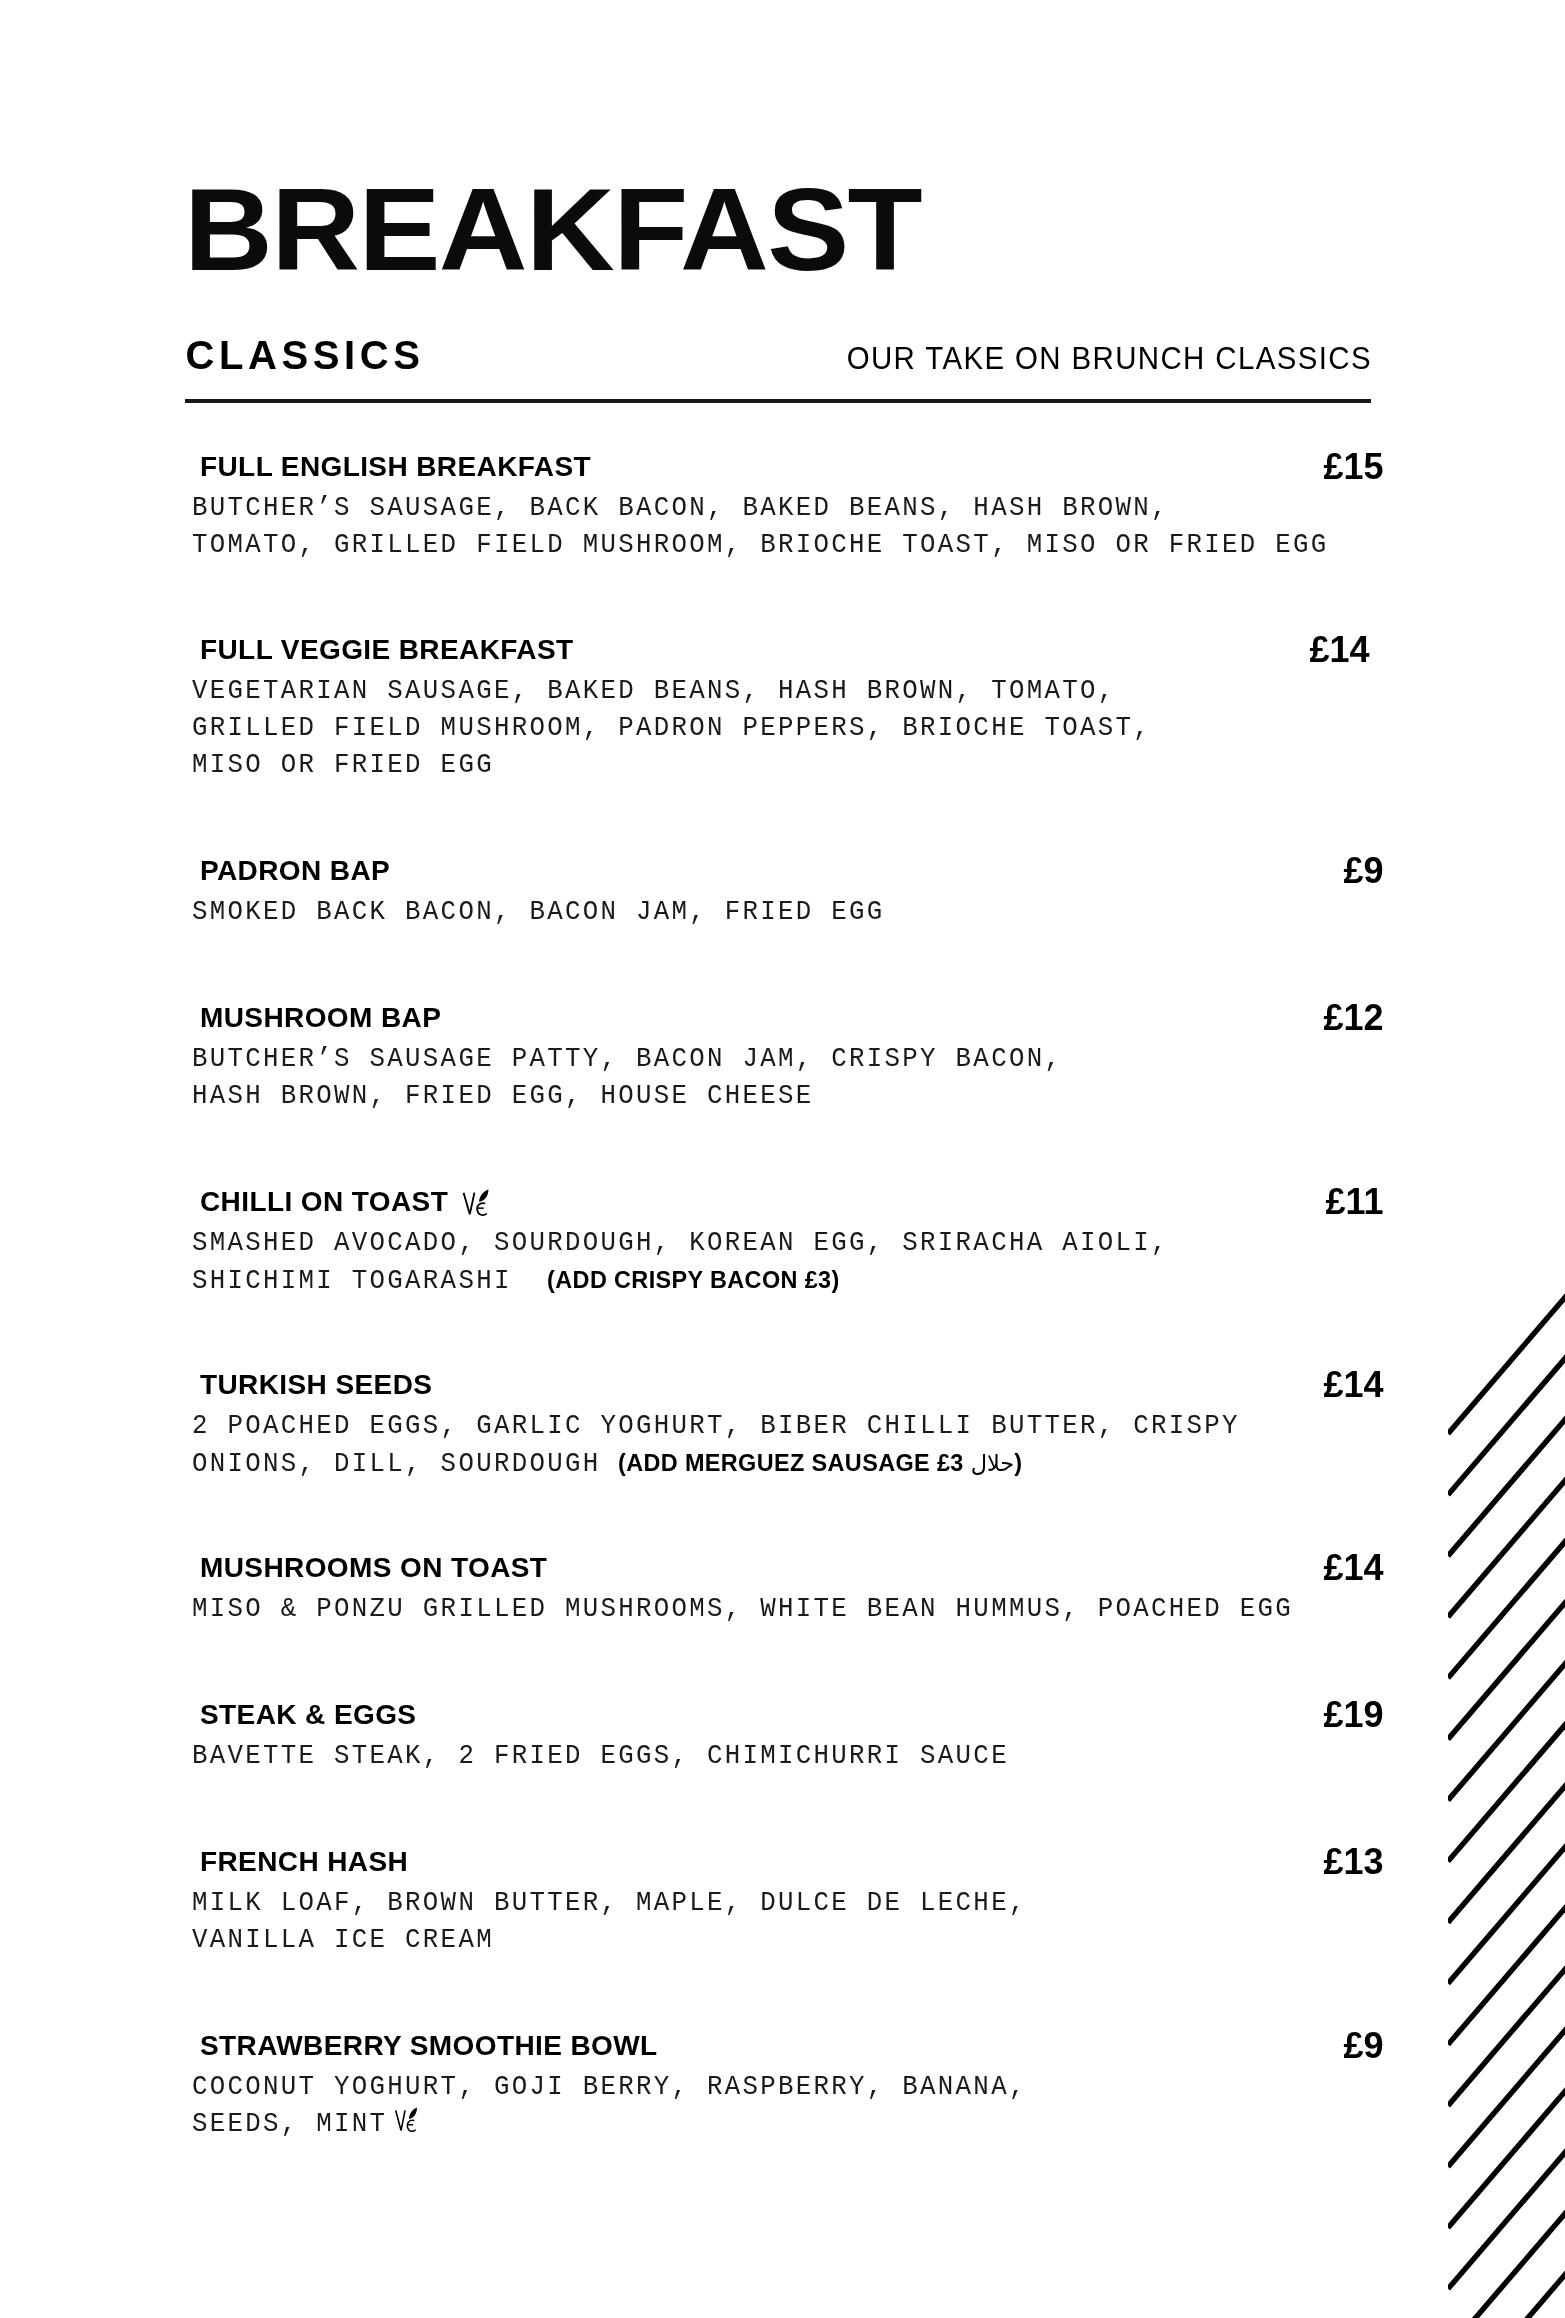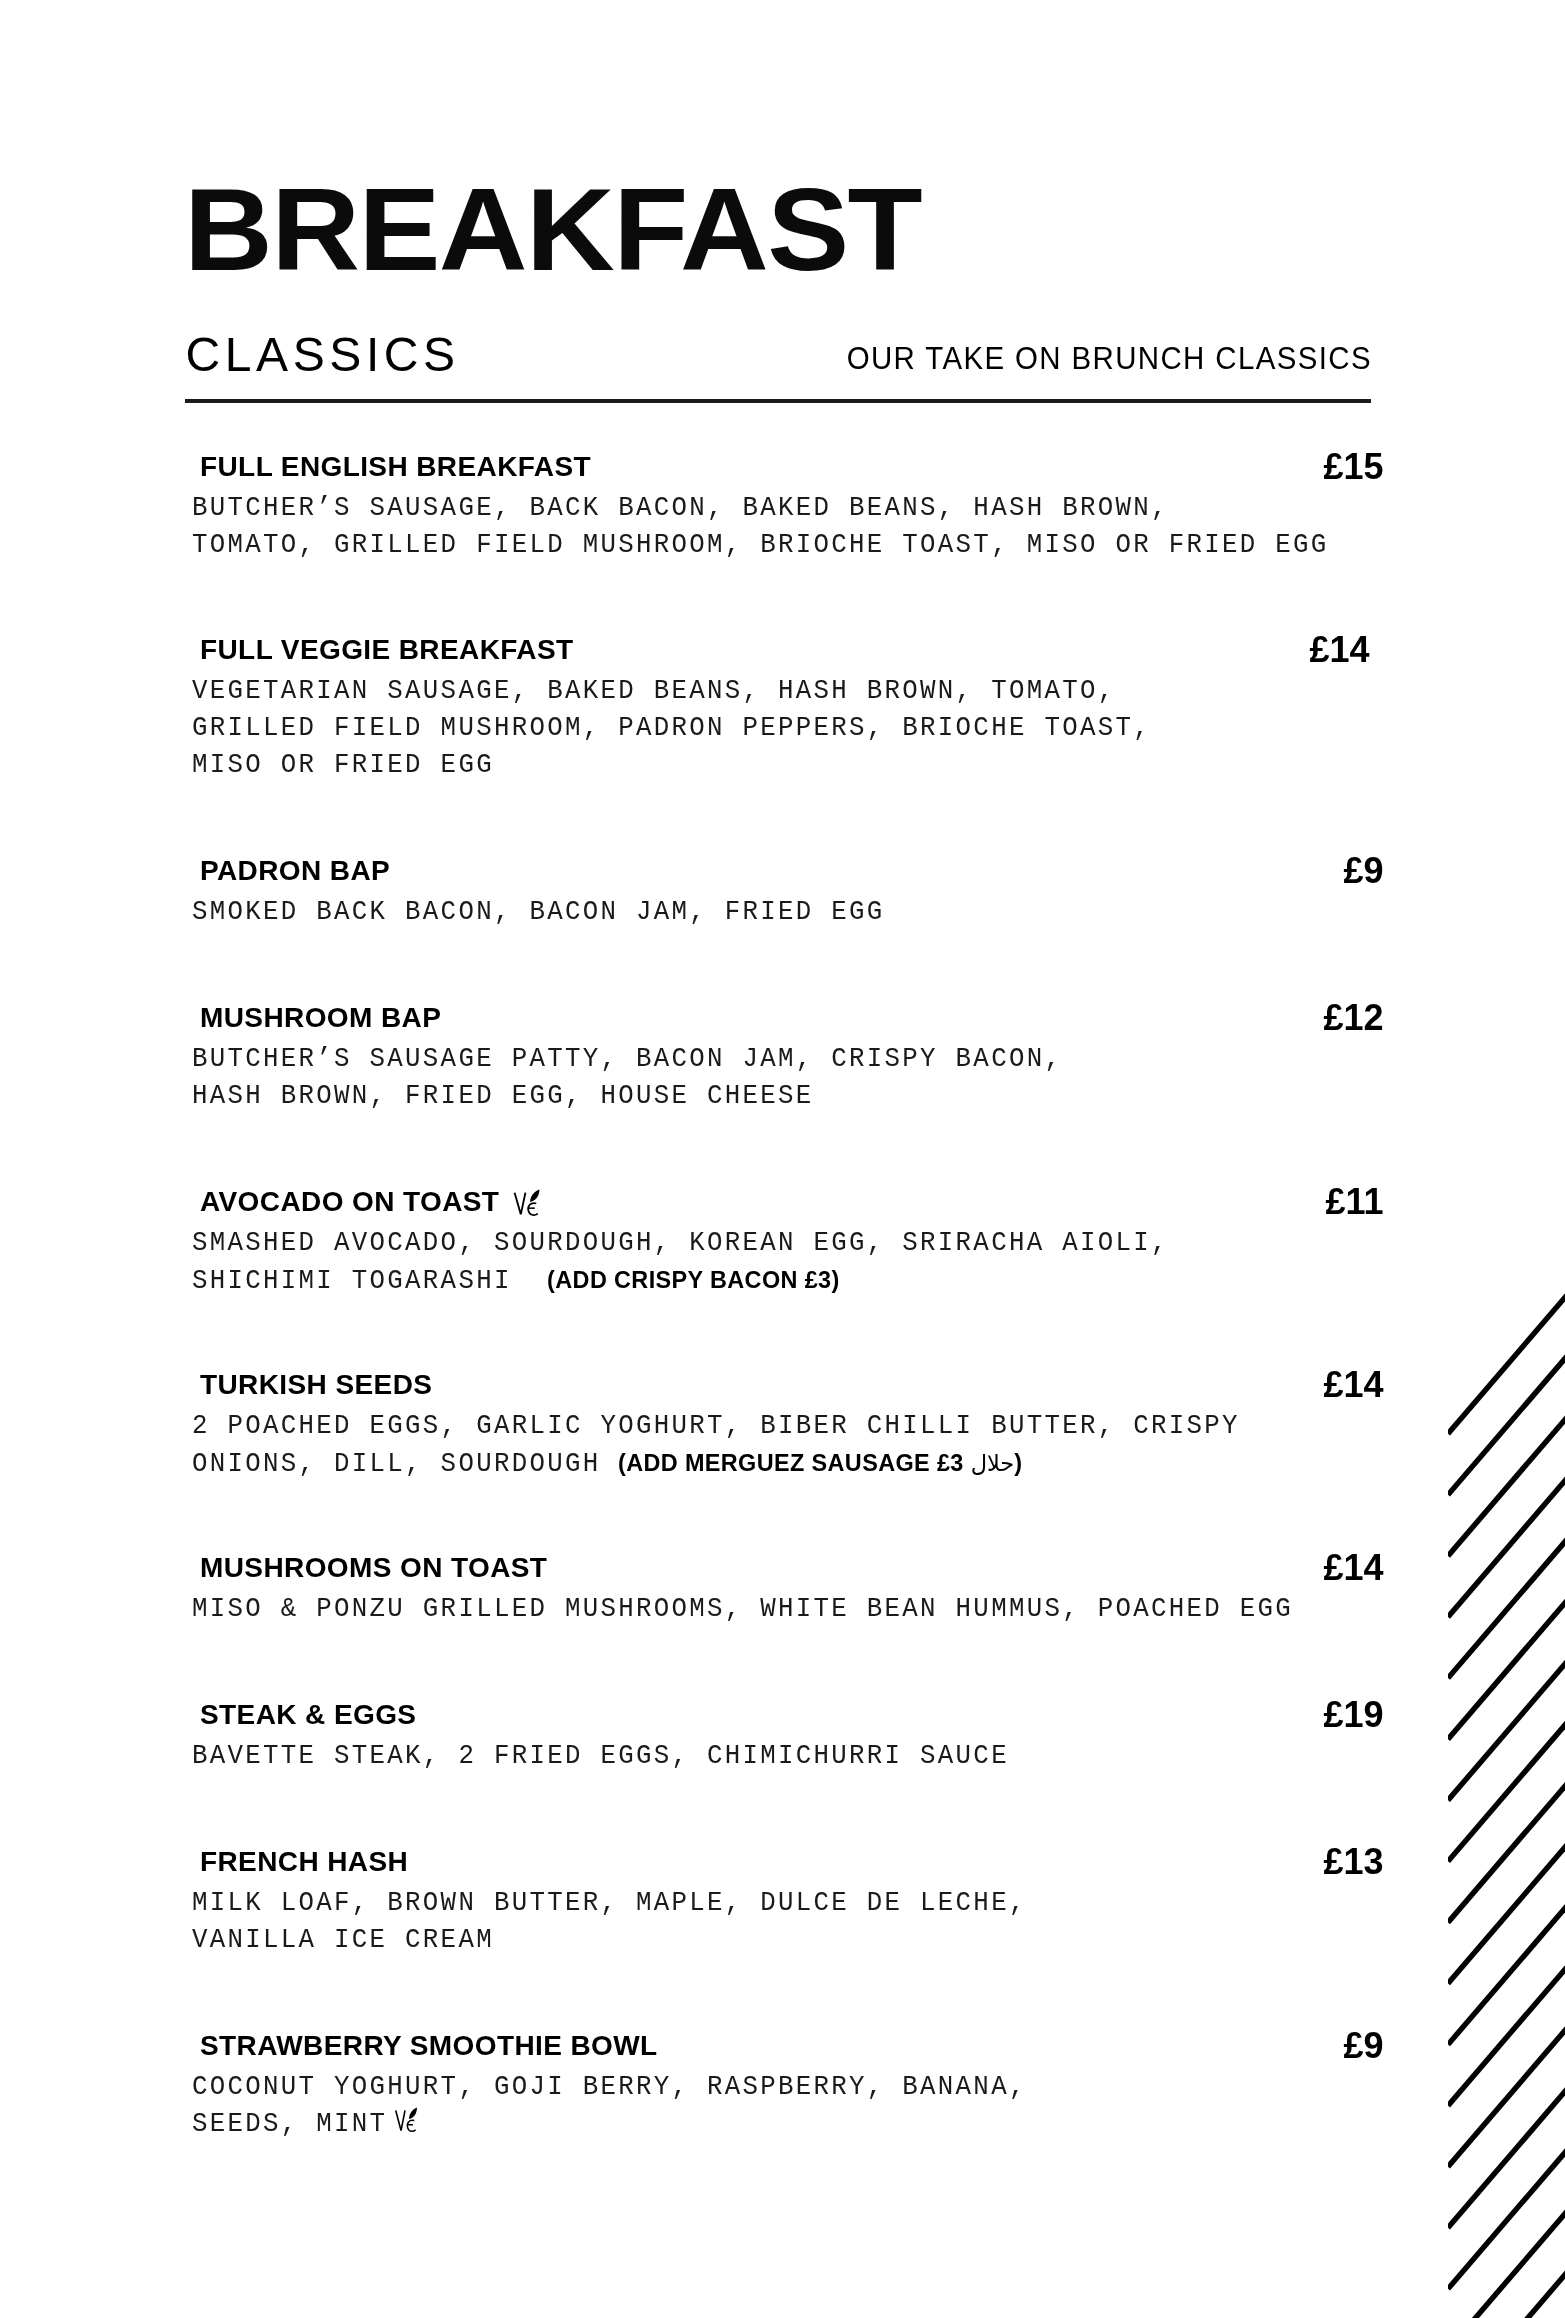--- a/index.html
+++ b/index.html
@@ -16,21 +16,21 @@
     background-image:
       repeating-linear-gradient(115deg, rgba(255,255,255,0) 0 17px, rgba(160,160,160,0.35) 17px 18px, rgba(255,255,255,0) 18px 47px),
       repeating-linear-gradient(172deg, rgba(255,255,255,0) 0 26px, rgba(140,140,140,0.3) 26px 27px, rgba(255,255,255,0) 27px 60px);
     -webkit-background-clip: text; background-clip: text;
   }
   .section-head {
     position: absolute; left: 184px; top: 323px; width: 1188px; height: 77px;
   }
   .section-title {
     position: absolute; left: 1.5px; top: 4.6px;
-    font-weight: 400; font-size: 48px; letter-spacing: 4.6px; line-height: 54px;
+    font-weight: 700; font-size: 40px; letter-spacing: 4.6px; line-height: 54px;
   }
   .section-sub {
     position: absolute; right: 0; top: 15.5px;
     font-weight: 400; font-size: 32px; letter-spacing: 1.5px; line-height: 39px;
     transform: scaleX(0.92); transform-origin: right top;
   }
   .rule {
     position: absolute; left: 185px; top: 399px; width: 1186px; height: 3.9px; background: #1a1a1a;
   }
   .item { position: absolute; left: 192px; width: 1190px; }
@@ -109,21 +109,21 @@
   <div class="item-name">MUSHROOM BAP</div>
   <div class="item-price" style="right:-1.5px">£12</div>
   <div class="item-desc">
     <span class="desc-line">BUTCHER’S SAUSAGE PATTY, BACON JAM, CRISPY BACON,</span>
     <span class="desc-line">HASH BROWN, FRIED EGG, HOUSE CHEESE</span>
   </div>
 </div>
 
 <div class="item" style="top:1182px;">
   <div class="item-name">
-    <span>AVOCADO ON TOAST</span><svg class="vegan-icon" viewBox="0 0 36 40">
+    <span>CHILLI ON TOAST</span><svg class="vegan-icon" viewBox="0 0 36 40">
       <path d="M2 6 L10 34 L16 6" fill="none" stroke="#000" stroke-width="2.4"></path>
       <path d="M30 20 C22 18 18 24 20 30 C22 36 28 36 32 33" fill="none" stroke="#000" stroke-width="2.2"></path>
       <path d="M19 26 L28 26" stroke="#000" stroke-width="2"></path>
       <path d="M22 18 C22 10 28 4 34 2 C34 10 30 16 22 18 Z" fill="#000"></path>
     </svg>
   </div>
   <div class="item-price" style="right:-1.5px">£11</div>
   <div class="item-desc">
     <span class="desc-line">SMASHED AVOCADO, SOURDOUGH, KOREAN EGG, SRIRACHA AIOLI,</span>
     <span class="desc-line"><span>SHICHIMI TOGARASHI</span>&nbsp;&nbsp;<span class="addon">(ADD CRISPY BACON £3)</span></span>

